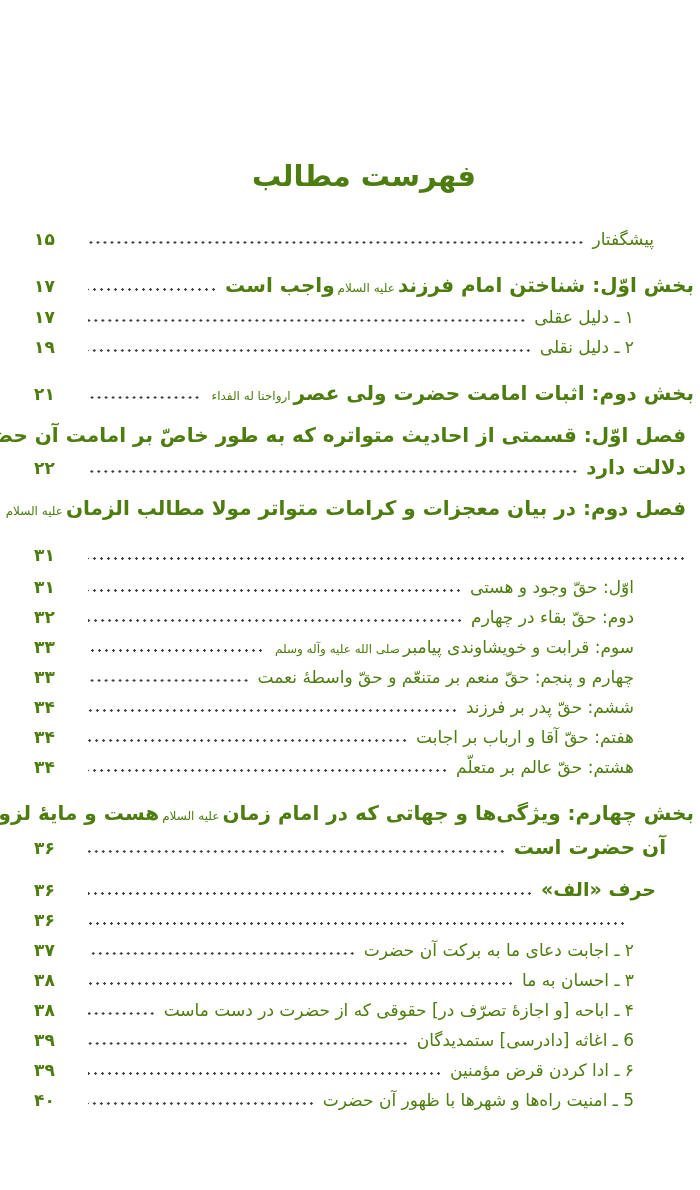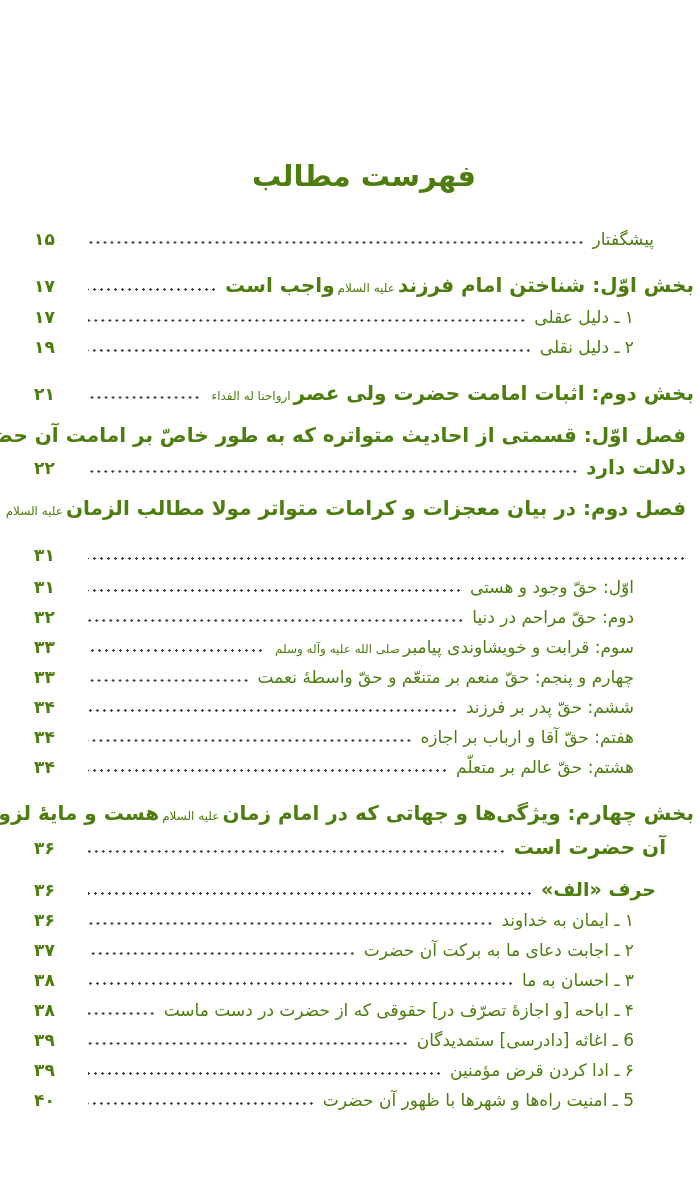--- a/index.html
+++ b/index.html
@@ -138,21 +138,21 @@
       </div>
       <div class="entry item">
         <div class="row">
           <span class="txt">اوّل: حقّ وجود و هستی</span>
           <div class="dots"></div>
           <span class="pnum">۳۱</span>
         </div>
       </div>
       <div class="entry item">
         <div class="row">
-          <span class="txt">دوم: حقّ مراحم در دنیا</span>
+          <span class="txt">دوم: حقّ بقاء در چهارم</span>
           <div class="dots"></div>
           <span class="pnum">۳۲</span>
         </div>
       </div>
       <div class="entry item">
         <div class="row">
           <span class="txt">سوم: قرابت و خویشاوندی پیامبر</span>
           <span class="small">صلی الله علیه وآله وسلم</span>
           <div class="dots"></div>
           <span class="pnum">۳۳</span>
@@ -167,21 +167,21 @@
       </div>
       <div class="entry item">
         <div class="row">
           <span class="txt">ششم: حقّ پدر بر فرزند</span>
           <div class="dots"></div>
           <span class="pnum">۳۴</span>
         </div>
       </div>
       <div class="entry item">
         <div class="row">
-          <span class="txt">هفتم: حقّ آقا و ارباب بر اجازه</span>
+          <span class="txt">هفتم: حقّ آقا و ارباب بر اجابت</span>
           <div class="dots"></div>
           <span class="pnum">۳۴</span>
         </div>
       </div>
       <div class="entry item">
         <div class="row">
           <span class="txt">هشتم: حقّ عالم بر متعلّم</span>
           <div class="dots"></div>
           <span class="pnum">۳۴</span>
         </div>
@@ -200,21 +200,20 @@
       </div>
       <div class="entry letter">
         <div class="row">
           <span class="txt">حرف «الف»</span>
           <div class="dots"></div>
           <span class="pnum">۳۶</span>
         </div>
       </div>
       <div class="entry item">
         <div class="row">
-          <span class="txt">۱ ـ ایمان به خداوند</span>
           <div class="dots"></div>
           <span class="pnum">۳۶</span>
         </div>
       </div>
       <div class="entry item">
         <div class="row">
           <span class="txt">۲ ـ اجابت دعای ما به برکت آن حضرت</span>
           <div class="dots"></div>
           <span class="pnum">۳۷</span>
         </div>

